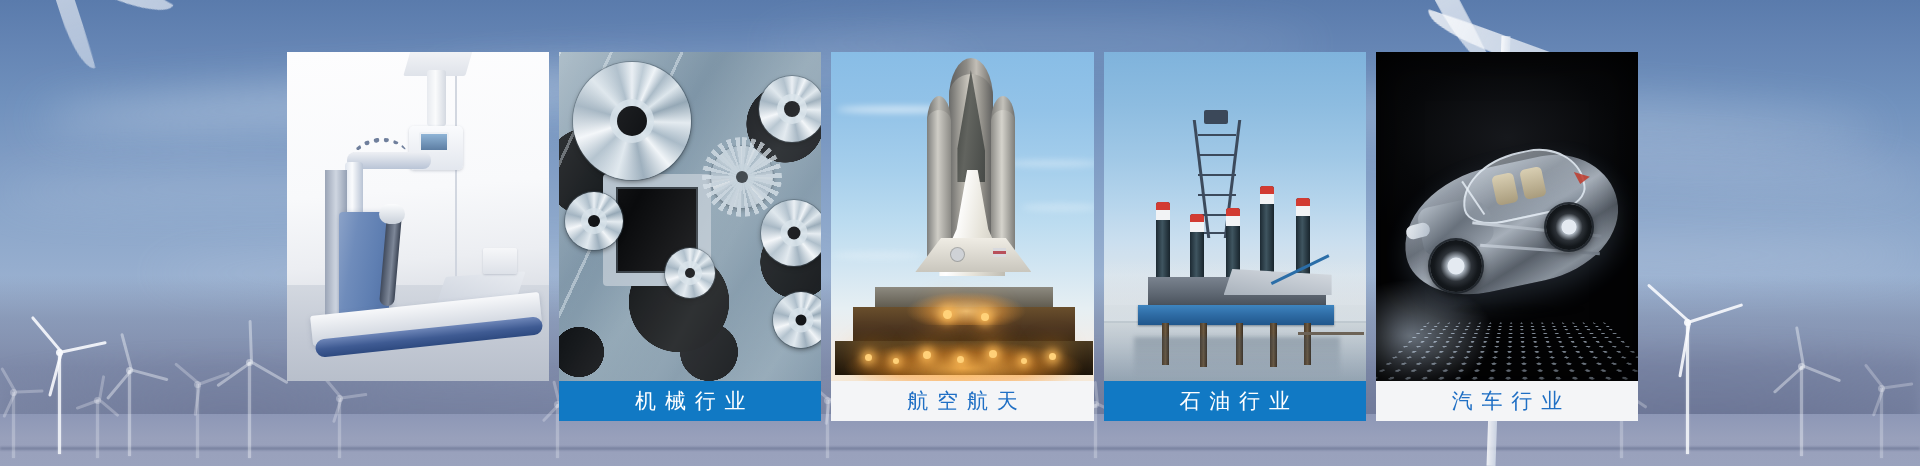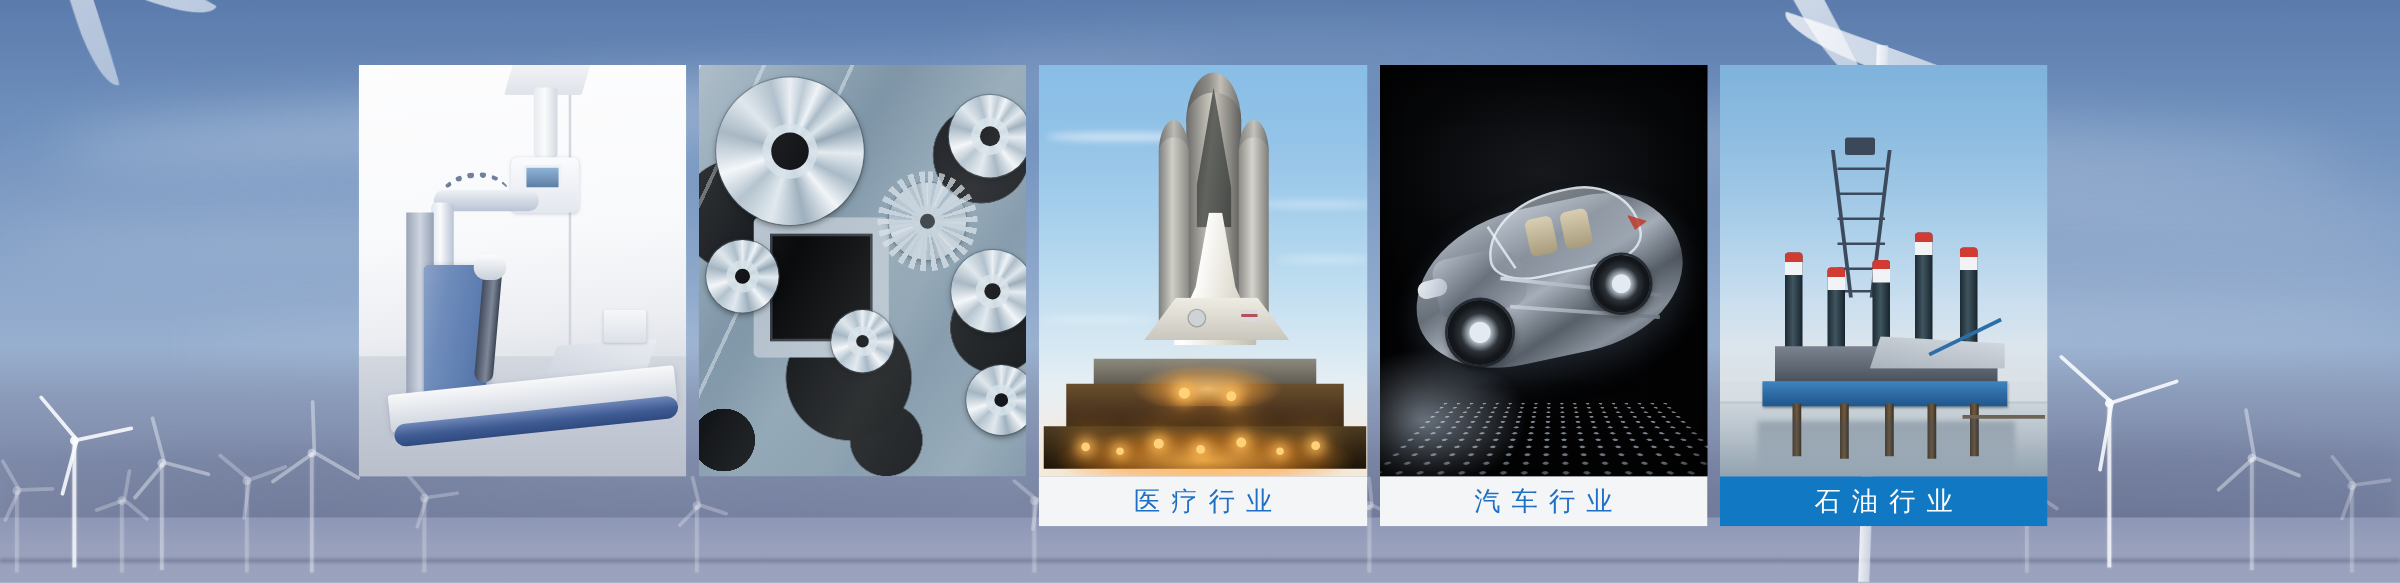--- a/index.html
+++ b/index.html
@@ -533,20 +533,21 @@
           <div class="hubhole"></div>
         </div>
       <div class="gear g5">
           <div class="hubhole"></div>
         </div>
       <div class="gear g6">
           <div class="hubhole"></div>
         </div>
       <div class="sheen"></div>
     </div>
+    <div class="cap blue">机械行业</div>
   </div>
 
   <div class="panel">
     <div class="thumb aero">
       <div class="wisp" style="left:6px;  top:54px;  width:120px;"></div>
       <div class="wisp" style="left:174px;top:108px; width:96px; opacity:.6;"></div>
       <div class="wisp" style="left:190px;top:152px; width:78px; opacity:.5;"></div>
       <div class="wisp" style="left:0px;  top:200px; width:92px; opacity:.45;"></div>
       <div class="tanknose"></div>
       <div class="tank"></div>
@@ -567,21 +568,67 @@
       <div class="lamp" style="left:34px;  bottom:20px; width:7px; height:7px;"></div>
       <div class="lamp" style="left:62px;  bottom:17px; width:6px; height:6px;"></div>
       <div class="lamp" style="left:92px;  bottom:22px; width:8px; height:8px;"></div>
       <div class="lamp" style="left:126px; bottom:18px; width:7px; height:7px;"></div>
       <div class="lamp" style="left:158px; bottom:23px; width:8px; height:8px;"></div>
       <div class="lamp" style="left:190px; bottom:17px; width:6px; height:6px;"></div>
       <div class="lamp" style="left:218px; bottom:21px; width:7px; height:7px;"></div>
       <div class="lamp" style="left:112px; bottom:62px; width:9px; height:9px;"></div>
       <div class="lamp" style="left:150px; bottom:60px; width:8px; height:8px;"></div>
     </div>
-    <div class="cap light">医疗行业</div>
+    <div class="cap light">航空航天</div>
+  </div>
+
+  <div class="panel">
+    <div class="thumb oil">
+      <div class="sea"></div>
+      <div class="wet"></div>
+      <div class="haze"></div>
+      <div class="dtop"></div>
+      <div class="derrick">
+        <i class="lL"></i>
+          <i class="lR"></i>
+        <i class="xb" style="top:14px;"></i>
+          <i class="xb" style="top:34px;"></i>
+        <i class="xb" style="top:54px;"></i>
+          <i class="xb" style="top:74px;"></i>
+        <i class="xb" style="top:94px;"></i>
+          <i class="xb" style="top:112px;"></i>
+      </div>
+      <div class="leg l1">
+          <div class="cap"></div>
+        </div>
+      <div class="leg l2">
+          <div class="cap"></div>
+        </div>
+      <div class="leg l3">
+          <div class="cap"></div>
+        </div>
+      <div class="leg l4">
+          <div class="cap"></div>
+        </div>
+      <div class="leg l5">
+          <div class="cap"></div>
+        </div>
+      <div class="deck"></div>
+      <div class="deck2"></div>
+      <div class="crane"></div>
+      <div class="platform"></div>
+      <div class="pile" style="left:58px;  bottom:16px; height:42px;"></div>
+      <div class="pile" style="left:96px;  bottom:14px; height:44px;"></div>
+      <div class="pile" style="left:132px; bottom:16px; height:42px;"></div>
+      <div class="pile" style="left:166px; bottom:14px; height:44px;"></div>
+      <div class="pile" style="left:200px; bottom:16px; height:42px;"></div>
+      <div class="jetty"></div>
+      <div class="refl"></div>
+    </div>
+    <div class="cap blue">石油行业</div>
   </div>
 
   <div class="panel">
     <div class="thumb auto">
       <div class="bdrop"></div>
       <div class="grid"></div>
       <div class="gridglow"></div>
       <div class="shadow"></div>
       <div class="body"></div>
       <div class="engine"></div>
@@ -593,59 +640,13 @@
       <div class="exh2"></div>
       <div class="wheel w1"></div>
       <div class="wheel w2"></div>
       <div class="hl"></div>
       <div class="accent"></div>
       <div class="rim"></div>
     </div>
     <div class="cap light">汽车行业</div>
   </div>
 
-  <div class="panel">
-    <div class="thumb oil">
-      <div class="sea"></div>
-      <div class="wet"></div>
-      <div class="haze"></div>
-      <div class="dtop"></div>
-      <div class="derrick">
-        <i class="lL"></i>
-          <i class="lR"></i>
-        <i class="xb" style="top:14px;"></i>
-          <i class="xb" style="top:34px;"></i>
-        <i class="xb" style="top:54px;"></i>
-          <i class="xb" style="top:74px;"></i>
-        <i class="xb" style="top:94px;"></i>
-          <i class="xb" style="top:112px;"></i>
-      </div>
-      <div class="leg l1">
-          <div class="cap"></div>
-        </div>
-      <div class="leg l2">
-          <div class="cap"></div>
-        </div>
-      <div class="leg l3">
-          <div class="cap"></div>
-        </div>
-      <div class="leg l4">
-          <div class="cap"></div>
-        </div>
-      <div class="leg l5">
-          <div class="cap"></div>
-        </div>
-      <div class="deck"></div>
-      <div class="deck2"></div>
-      <div class="crane"></div>
-      <div class="platform"></div>
-      <div class="pile" style="left:58px;  bottom:16px; height:42px;"></div>
-      <div class="pile" style="left:96px;  bottom:14px; height:44px;"></div>
-      <div class="pile" style="left:132px; bottom:16px; height:42px;"></div>
-      <div class="pile" style="left:166px; bottom:14px; height:44px;"></div>
-      <div class="pile" style="left:200px; bottom:16px; height:42px;"></div>
-      <div class="jetty"></div>
-      <div class="refl"></div>
-    </div>
-    <div class="cap blue">石油行业</div>
-  </div>
-
 </div>
 
 </body></html>

